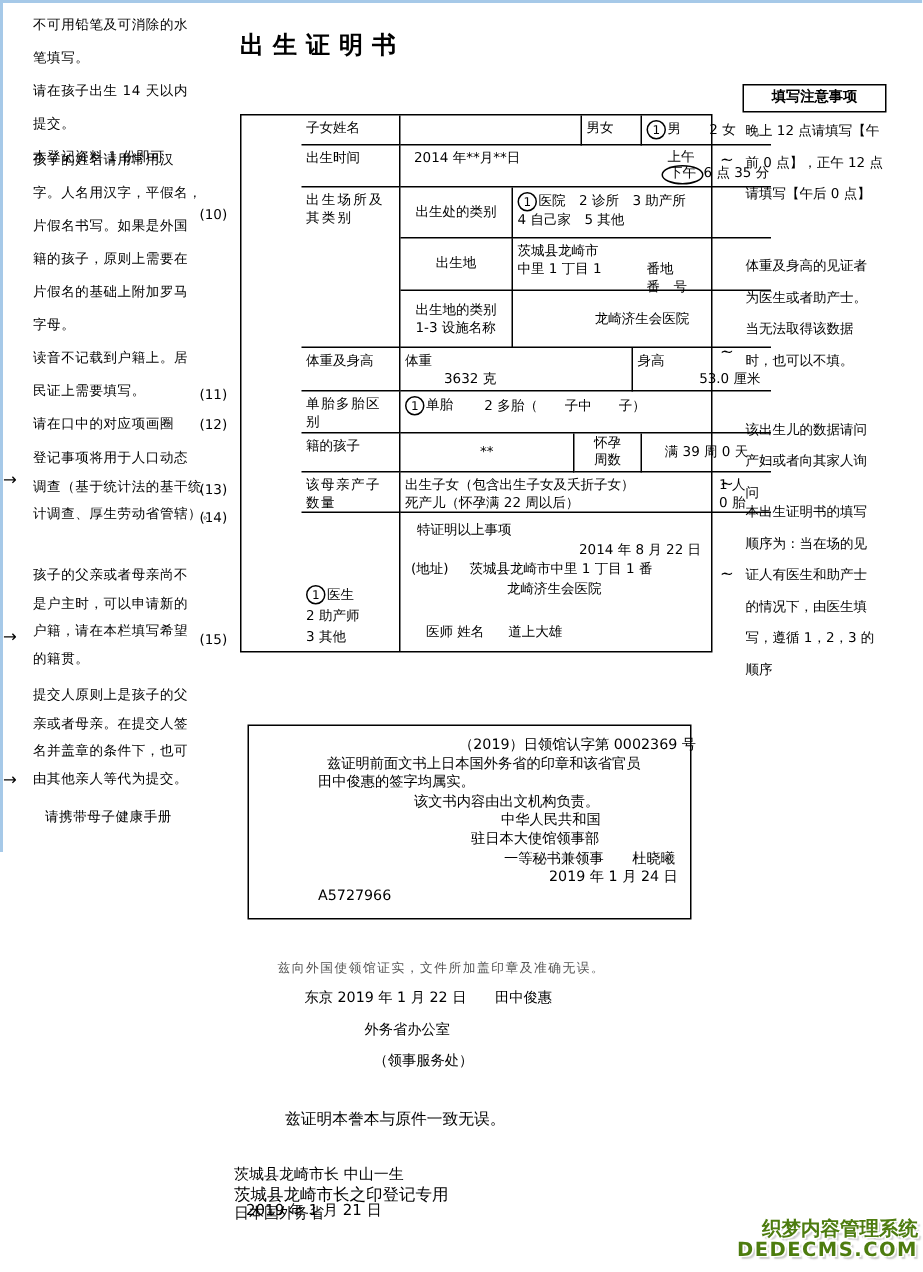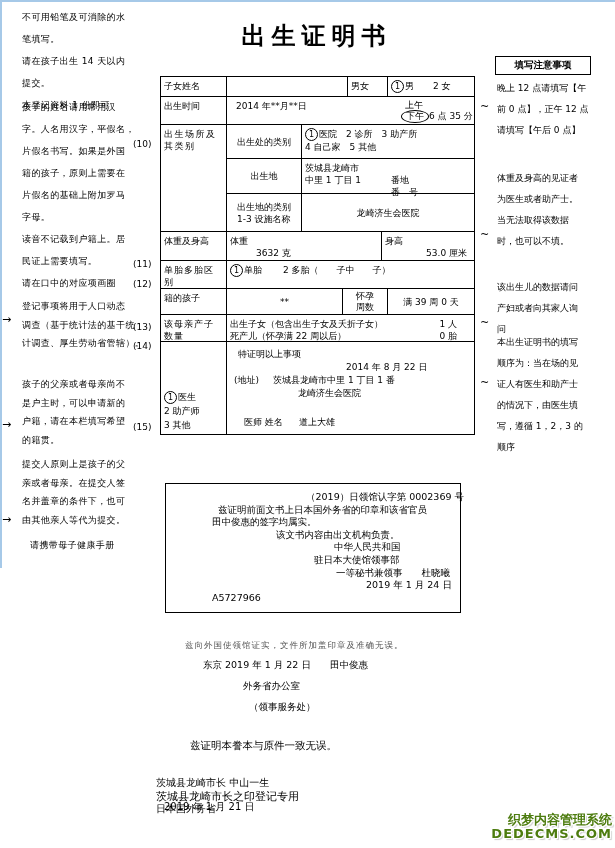--- a/index.html
+++ b/index.html
@@ -4,24 +4,24 @@
 <style>
   html,body{margin:0;padding:0;background:#fff;}
   .page{position:relative;width:615px;height:848px;background:#fff;overflow:hidden;
         font-family:"DejaVu Sans",sans-serif;color:#000;}
   .hline{position:absolute;left:0;top:0;width:615px;height:2px;}
   .vline{position:absolute;left:0;top:0;width:2px;height:568px;}
   .note{position:absolute;font-size:9px;line-height:22px;white-space:pre-line;letter-spacing:.4px;}
   .lh18{line-height:18.5px;}
   .arrow{position:absolute;left:2px;font-size:11px;}
   .refnum{position:absolute;left:133px;font-size:9px;}
-  .doc-title{position:absolute;left:160px;top:20px;width:313px;text-align:center;
-             font-family:Liberation Serif, serif;font-weight:bold;font-size:24px;letter-spacing:6px;}
+  .doc-title{position:absolute;left:160px;top:20px;width:313px;text-align:left;
+             font-family:Liberation Serif, serif;font-weight:bold;font-size:16px;letter-spacing:6px;}
   .ftable{position:absolute;left:160px;top:76px;width:313px;height:357px;border:1px solid #000;font-size:9px;}
-  .tb{position:absolute;box-sizing:border-box;padding:3px 3px;line-height:12px;}
+  .tb{position:absolute;box-sizing:border-box;padding:3px 3px;line-height:12px;margin-left:40px;}
   .br{border-right:1px solid #000;} .bb{border-bottom:1px solid #000;} .cc{display:flex;align-items:center;justify-content:center;}
   .pre{white-space:pre-line;}
   .circ{display:inline-block;width:11px;height:11px;line-height:11px;border:1px solid #000;
         border-radius:50%;text-align:center;font-size:8px;vertical-align:middle;margin-right:1px;}
   .ellipse{display:inline-block;padding:0 4px;border:1px solid #000;border-radius:50%;line-height:11px;}
   .rhead{position:absolute;left:495px;top:56px;width:94px;height:17px;border:1px solid #000;
          font-weight:bold;font-size:9.5px;text-align:center;line-height:16px;}
   .rnote{position:absolute;left:497px;width:104px;font-size:9px;line-height:21px;white-space:pre-line;}
   .tilde{position:absolute;left:480px;font-size:11px;}
   .cbox{position:absolute;left:165px;top:483px;width:296px;height:130px;border:1px solid #000;

